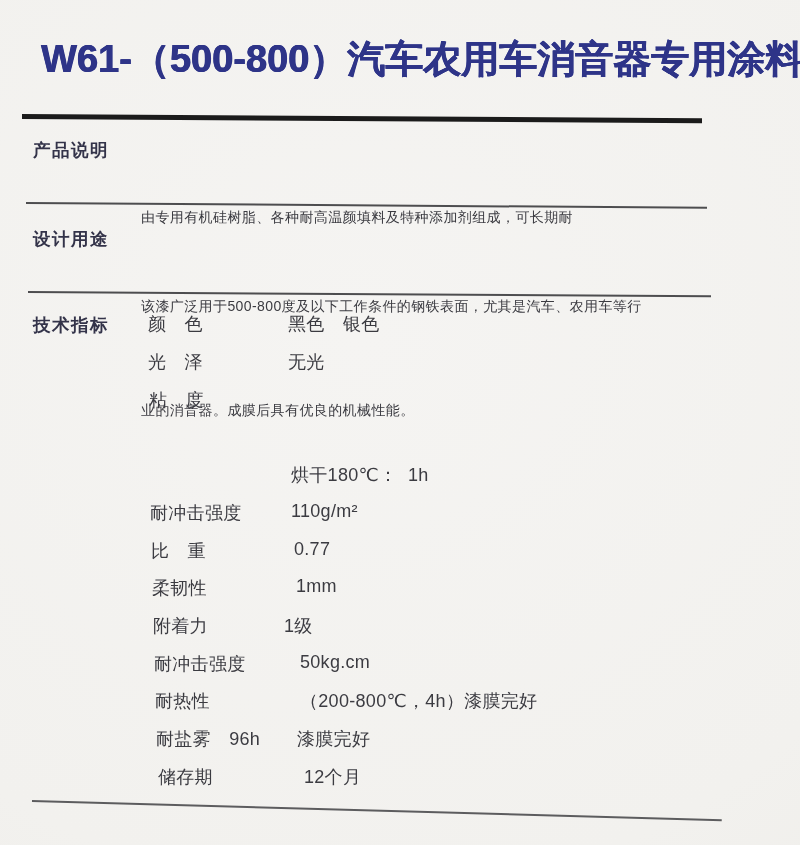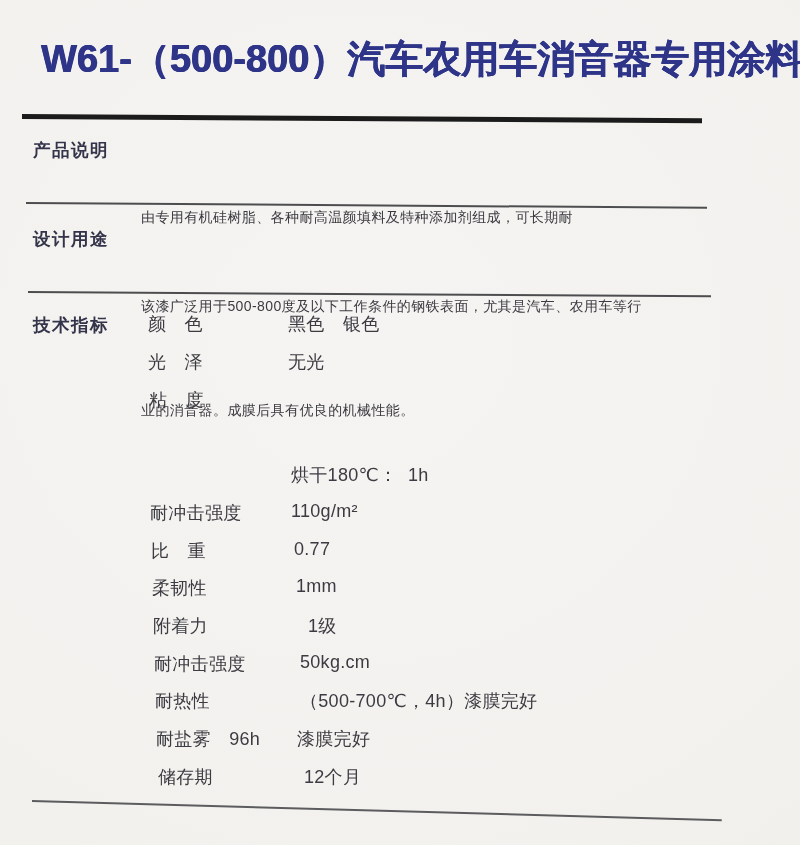--- a/index.html
+++ b/index.html
@@ -100,29 +100,29 @@
     <div class="spec-row" style="top:539px">
       <span class="spec-name" style="left:151px">比　重</span>
       <span class="spec-value" style="left:294px">0.77</span>
     </div>
     <div class="spec-row" style="top:576px">
       <span class="spec-name" style="left:152px">柔韧性</span>
       <span class="spec-value" style="left:296px">1mm</span>
     </div>
     <div class="spec-row" style="top:614px">
       <span class="spec-name" style="left:153px">附着力</span>
-      <span class="spec-value" style="left:308px">1级</span>
+      <span class="spec-value" style="left:284px">1级</span>
     </div>
     <div class="spec-row" style="top:652px">
       <span class="spec-name" style="left:154px">耐冲击强度</span>
       <span class="spec-value" style="left:300px">50kg.cm</span>
     </div>
     <div class="spec-row" style="top:689px">
       <span class="spec-name" style="left:155px">耐热性</span>
-      <span class="spec-value" style="left:300px">（500-700℃，4h）漆膜完好</span>
+      <span class="spec-value" style="left:300px">（200-800℃，4h）漆膜完好</span>
     </div>
     <div class="spec-row" style="top:727px">
       <span class="spec-name" style="left:156px">耐盐雾　96h</span>
       <span class="spec-value" style="left:297px">漆膜完好</span>
     </div>
     <div class="spec-row" style="top:765px">
       <span class="spec-name" style="left:158px">储存期</span>
       <span class="spec-value" style="left:304px">12个月</span>
     </div>
   </div>

